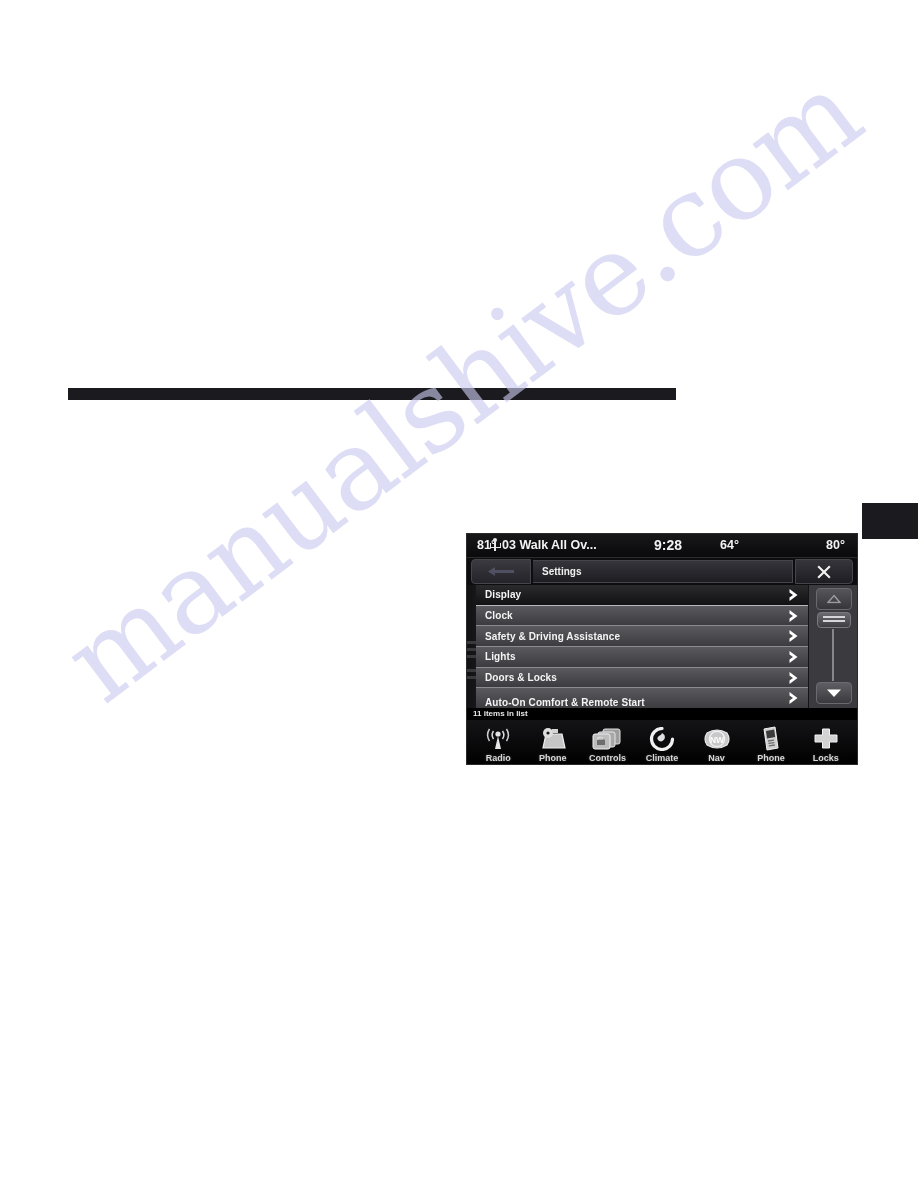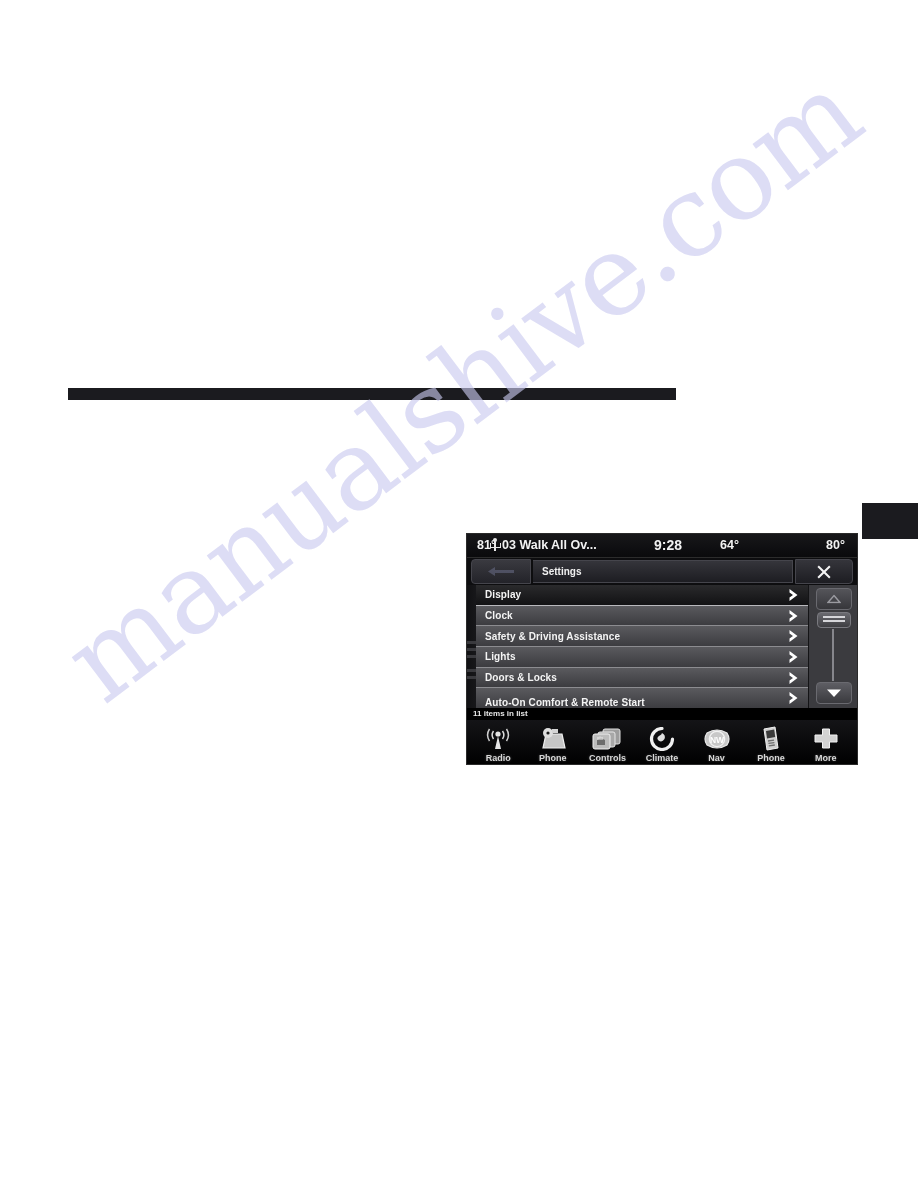--- a/index.html
+++ b/index.html
@@ -504,17 +504,17 @@
       </div>
       <div class="tool-label">Phone</div>
     </div>
 
     <div class="tool">
       <div class="tool-glyph">
         <svg width="28" height="24" viewBox="0 0 28 24">
           <path d="M10.5 2 L17.5 2 L17.5 8 L25 8 L25 15 L17.5 15 L17.5 21 L10.5 21 L10.5 15 L3 15 L3 8 L10.5 8 Z" fill="#d2d2d2" stroke="#f2f2f2" stroke-width="1"></path>
         </svg>
       </div>
-      <div class="tool-label">More</div>
+      <div class="tool-label">Locks</div>
     </div>
 
   </div>
 </div>
 
 </body></html>

